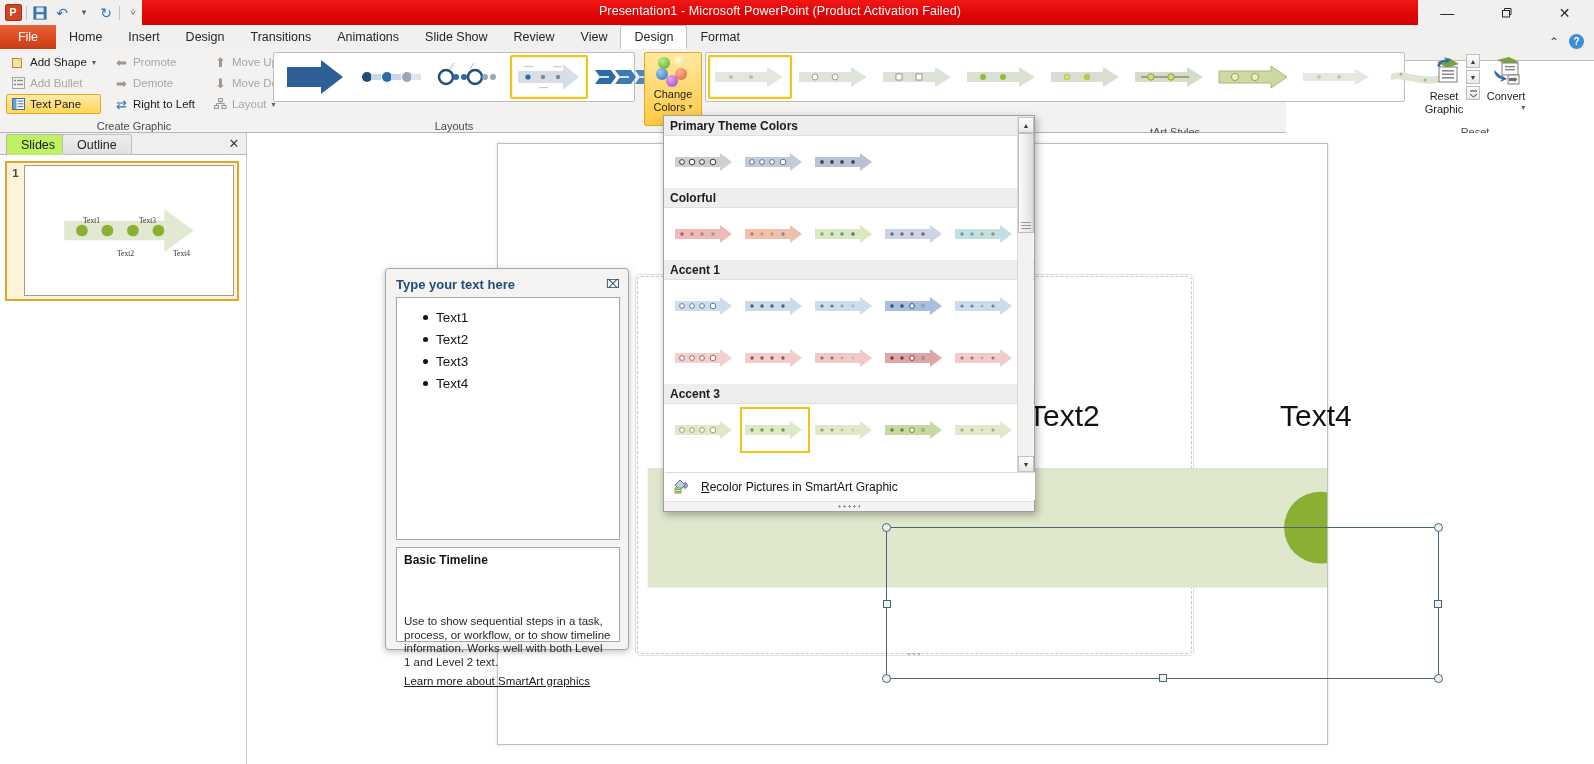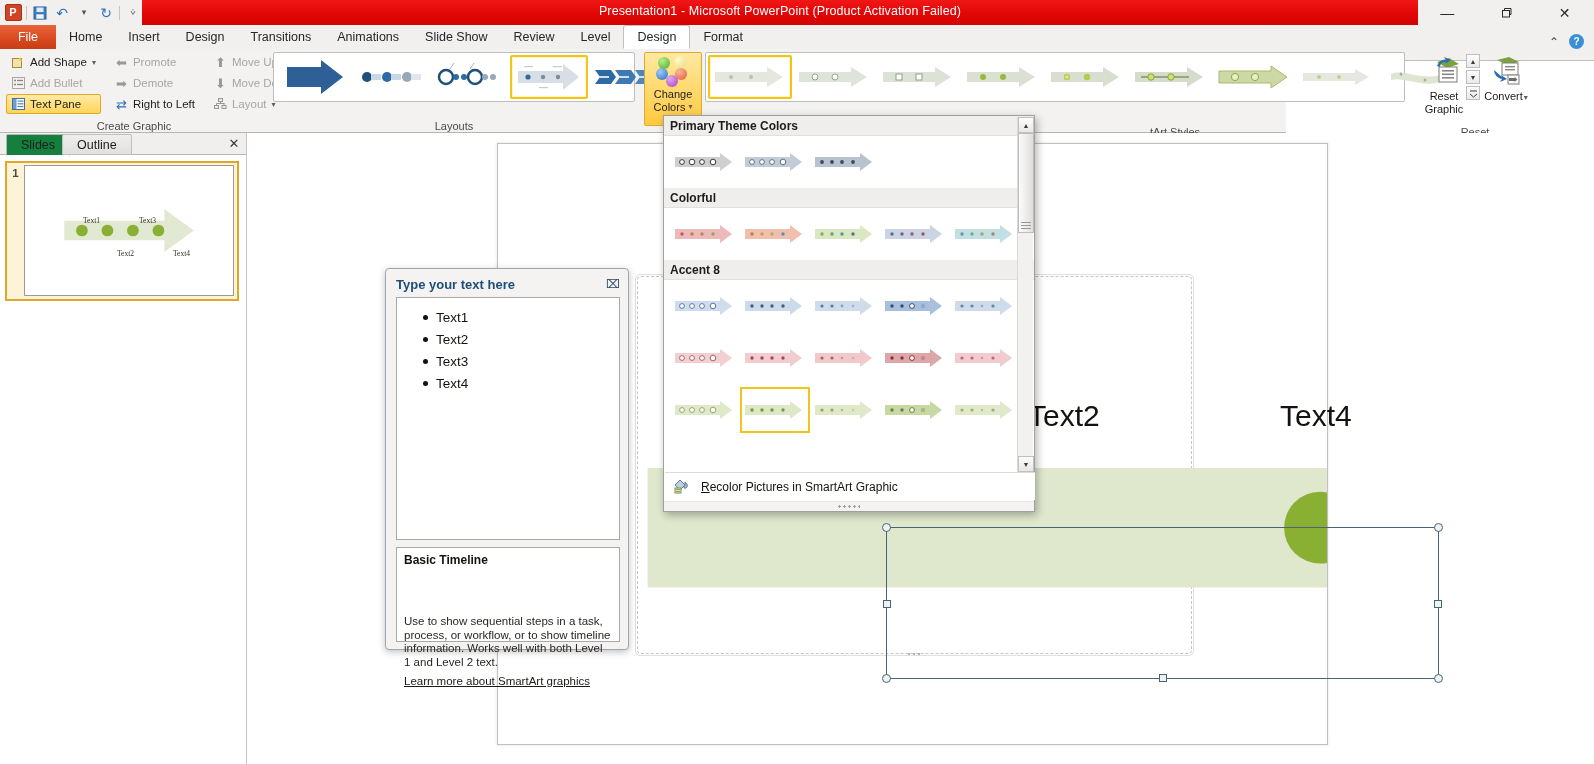--- a/index.html
+++ b/index.html
@@ -185,21 +185,21 @@
     position:absolute;left:0;top:0;width:247px;height:631px;
     background:#ffffff; border-right:1px solid #c8c6c4;
   }
   #sp-tabs{ position:relative;height:22px;border-bottom:1px solid #b8b6b4;background:#f0efed; }
   .sp-tab{
     position:absolute; top:1px; height:21px; padding:0 14px;
     font-size:12.5px;color:#1c1c1c;
     display:flex;align-items:center;justify-content:center;
   }
   .sp-tab.active{
-    background:#15803d;border:1px solid #b8b6b4;border-bottom:1px solid #ffffff;
+    background:#bef264;border:1px solid #b8b6b4;border-bottom:1px solid #ffffff;
     border-radius:2px 2px 0 0; height:22px;
   }
   .sp-tab.inactive{
     background:linear-gradient(#efeeec,#e2e0de);border:1px solid #c2c0be;border-radius:2px 2px 0 0;
   }
   #sp-close{
     position:absolute;right:4px;top:2px;width:16px;height:16px;
     display:flex;align-items:center;justify-content:center;font-size:13px;color:#3a3a3a;
   }
   #thumb-wrap{
@@ -400,21 +400,21 @@
 
 <div id="tabstrip">
   <div id="tab-file">File</div>
   <div class="rtab">Home</div>
   <div class="rtab">Insert</div>
   <div class="rtab">Design</div>
   <div class="rtab">Transitions</div>
   <div class="rtab">Animations</div>
   <div class="rtab">Slide Show</div>
   <div class="rtab">Review</div>
-  <div class="rtab">Level</div>
+  <div class="rtab">View</div>
   <div class="rtab active">Design</div>
   <div class="rtab">Format</div>
 
   <div id="tabstrip-right">
     <div class="mini-ico">⌃</div>
     <div class="help-ico">?</div>
   </div>
 </div>
 
 <div id="ribbon">
@@ -694,21 +694,21 @@
           <svg width="34" height="31" viewBox="0 0 34 31">
             <path d="M8 4 L20 1 L30 6 L19 9 Z" fill="#7aa23e"></path>
             <rect x="13" y="7" width="16" height="12" fill="#ffffff" stroke="#7e7c7a"></rect>
             <rect x="16" y="10" width="10" height="1.4" fill="#8a8886"></rect>
             <rect x="16" y="13" width="10" height="1.4" fill="#8a8886"></rect>
             <path d="M5 14 a9 9 0 0 0 8 9 l-2 3 l7 -3 l-6 -4 l1 2" fill="#2d6cb5"></path>
             <rect x="19" y="19" width="11" height="9" fill="#ffffff" stroke="#7e7c7a"></rect>
             <path d="M20 22 h6 l-1.5 -2 l4 3.5 l-4 3.5 l1.5 -2 h-6 Z" fill="#6e6c6a"></path>
           </svg>
         </div>
-        <span style="display:flex;flex-direction:row;align-items:flex-end">
+        <span style="display:flex;flex-direction:column;align-items:flex-end">
           <span>Convert</span>
           <span class="ddcaret">▾</span>
         </span>
       </div>
     </div>
     <div class="rgroup-label">Reset</div>
   </div>
 </div>
 
 <div id="workspace">
@@ -872,21 +872,21 @@
       <svg width="62" height="20" viewBox="0 0 62 20">
           <path d="M1 5 H46 V1 L58 10 L46 19 V15 H1 Z" fill="#c2dfe3"></path>
         <circle cx="8" cy="10" r="1.7" fill="#5d9aa3"></circle>
           <circle cx="18" cy="10" r="1.7" fill="#76a87c"></circle>
         <circle cx="28" cy="10" r="1.7" fill="#a8a85d"></circle>
           <circle cx="39" cy="10" r="1.7" fill="#a8885d"></circle>
         </svg>
     </div>
   </div>
 
-  <div class="cd-header">Accent 8</div>
+  <div class="cd-header">Accent 1</div>
   <div class="cd-row">
     <div class="cd-cell">
       <svg width="62" height="20" viewBox="0 0 62 20">
           <path d="M1 5 H46 V1 L58 10 L46 19 V15 H1 Z" fill="#cfdcec"></path>
         <circle cx="8" cy="10" r="2.4" fill="#fff" stroke="#5a7aa0"></circle>
           <circle cx="18" cy="10" r="2.4" fill="#fff" stroke="#5a7aa0"></circle>
         <circle cx="28" cy="10" r="2.4" fill="#fff" stroke="#5a7aa0"></circle>
           <circle cx="39" cy="10" r="2.8" fill="#fff" stroke="#5a7aa0"></circle>
         </svg>
     </div>
@@ -969,20 +969,21 @@
       <svg width="62" height="20" viewBox="0 0 62 20">
           <path d="M1 5 H46 V1 L58 10 L46 19 V15 H1 Z" fill="#f1cbcd"></path>
         <circle cx="8" cy="10" r="1.6" fill="#b96a6e"></circle>
           <circle cx="18" cy="10" r="1.6" fill="#b96a6e"></circle>
         <circle cx="28" cy="10" r="1.3" fill="#d29a9d"></circle>
           <circle cx="39" cy="10" r="1.6" fill="#b96a6e"></circle>
         </svg>
     </div>
   </div>
 
+  <div class="cd-header">Accent 3</div>
   <div class="cd-row">
     <div class="cd-cell">
       <svg width="62" height="20" viewBox="0 0 62 20">
           <path d="M1 5 H46 V1 L58 10 L46 19 V15 H1 Z" fill="#dfe9c9"></path>
         <circle cx="8" cy="10" r="2.4" fill="#fff" stroke="#94a864"></circle>
           <circle cx="18" cy="10" r="2.4" fill="#fff" stroke="#94a864"></circle>
         <circle cx="28" cy="10" r="2.4" fill="#fff" stroke="#94a864"></circle>
           <circle cx="39" cy="10" r="2.8" fill="#fff" stroke="#94a864"></circle>
         </svg>
     </div>

